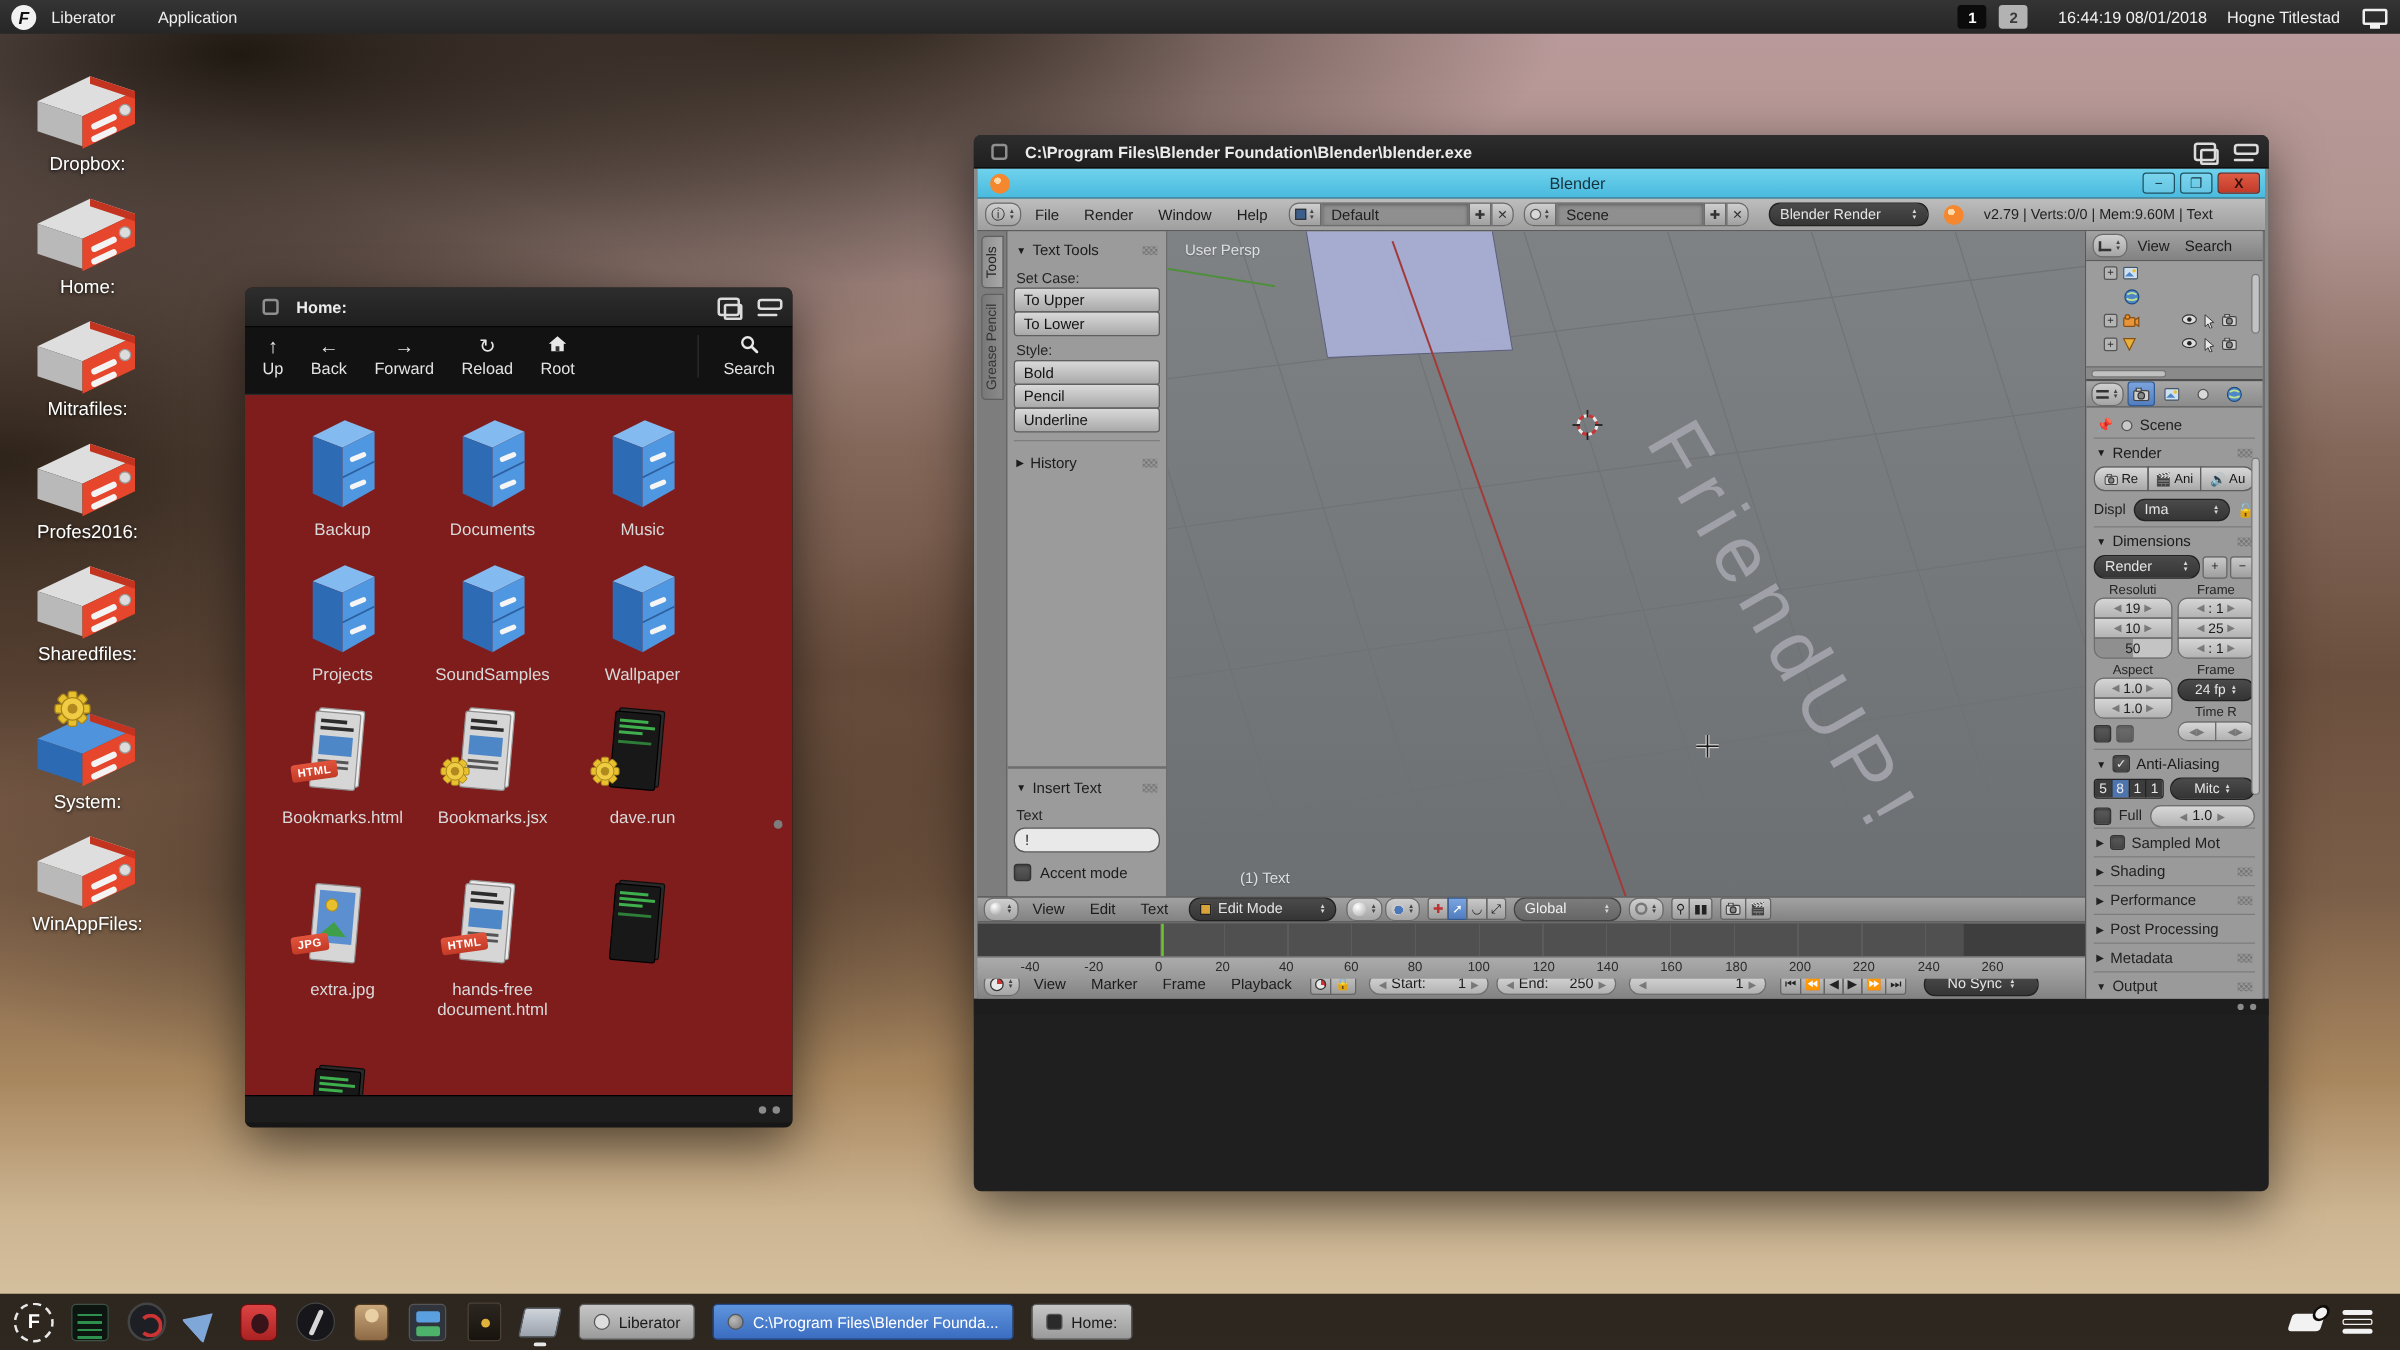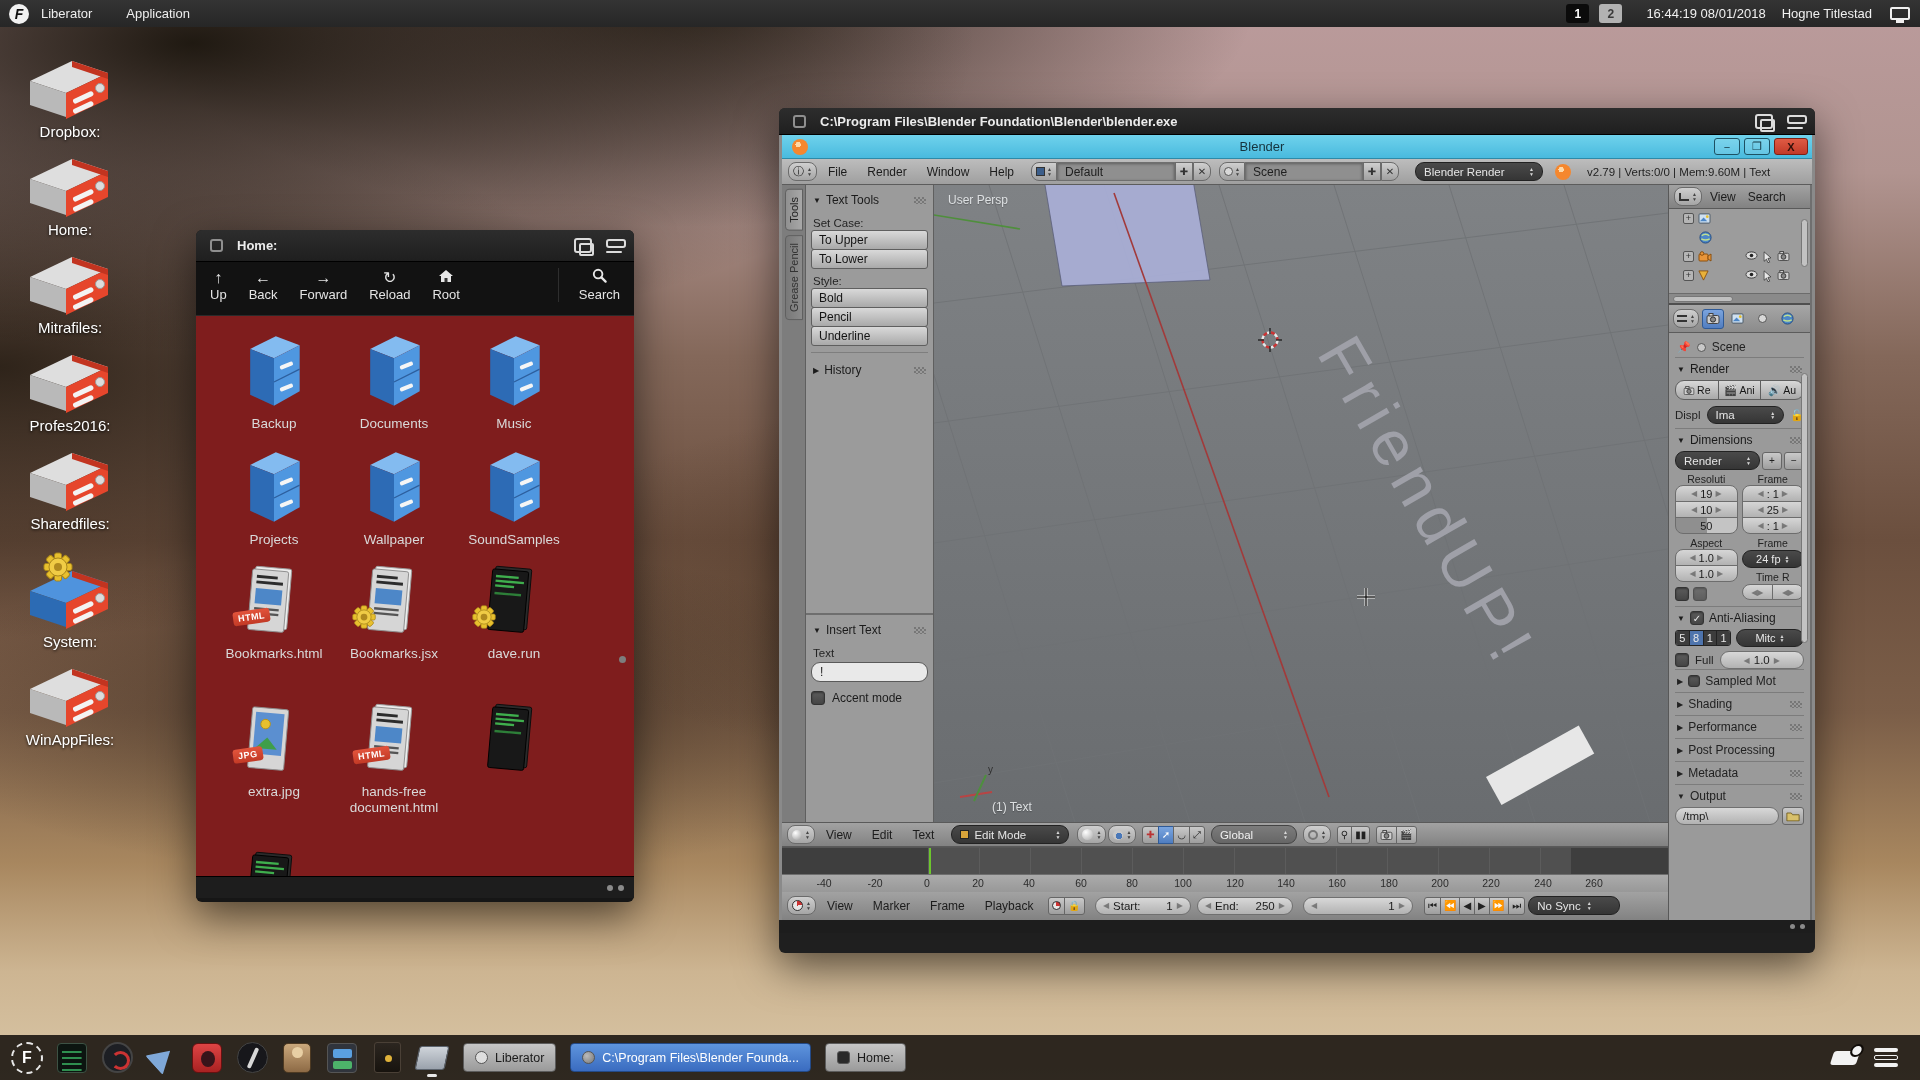--- a/index.html
+++ b/index.html
@@ -60,21 +60,21 @@
   .fm-label{color:#d9d9d9;font-size:13.5px;text-align:center;line-height:1.2;max-width:106px;overflow-wrap:anywhere;margin-top:4px}
   .fic{position:relative;width:66px;height:80px}
   .fbadge{position:absolute;left:-8px;bottom:18px;background:linear-gradient(#e3543c,#c23a26);color:#fff;font-size:9px;font-weight:bold;padding:2px 5px;border-radius:3px;transform:rotate(-8deg);letter-spacing:.5px}
   .fgear{position:absolute;left:-12px;bottom:10px;width:30px;height:30px}
   .fm-scrolldot{position:absolute;right:8px;top:340px;width:7px;height:7px;border-radius:50%;background:#7d7d7d}
   .fm-foot{height:22px;background:#1d1d1d;border-top:1px solid #000;display:flex;align-items:center;justify-content:flex-end;padding-right:10px;gap:5px}
   .gripdot{width:6px;height:6px;border-radius:50%;background:#8a8a8a}
 
   
   #blwin{left:779px;top:108px;width:1036px;height:845px;background:#1f1f1f}
-  #bl-body{height:785px;border-left:3px solid #8a8a8a;border-right:3px solid #8a8a8a;background:#6f6f6f;display:flex;flex-direction:column}
+  #bl-body{height:664px;border-left:3px solid #8a8a8a;border-right:3px solid #8a8a8a;background:#6f6f6f;display:flex;flex-direction:column}
   #bl-foot{height:13px;background:#1d1d1d;display:flex;align-items:center;justify-content:flex-end;gap:5px;padding-right:10px}
   #bl-foot .gripdot{width:5px;height:5px}
 
   
   .bl-blue{height:24px;background:linear-gradient(#6fd2ec,#49bade);display:flex;align-items:center;padding:0 4px;border-bottom:1px solid #2d8aa8}
   .bl-logo{width:16px;height:16px;border-radius:50%;background:radial-gradient(circle at 38% 35%,#ffd9a8 0 18%,#f5872e 19% 72%,#d96a14 100%);position:relative;margin:0 6px}
   .bl-blue .t{flex:1;text-align:center;color:#15333d;font-size:13px}
   .bl-wbtn{width:26px;height:17px;border:1px solid #1d5163;border-radius:3px;display:flex;align-items:center;justify-content:center;font-size:11px;color:#143642;margin-left:4px;background:rgba(255,255,255,.12)}
   .bl-close{background:linear-gradient(#df5b44,#c23a28);border-color:#7e2014;color:#30100a;font-weight:bold;width:34px}
 
@@ -463,27 +463,27 @@
         <div class="fm-item">
           <div class="fic"><svg width="66" height="78" viewBox="0 0 72 84">
                 <use href="#sym-cabinet"></use>
               </svg></div>
           <div class="fm-label">Projects</div>
         </div>
         <div class="fm-item">
           <div class="fic"><svg width="66" height="78" viewBox="0 0 72 84">
                 <use href="#sym-cabinet"></use>
               </svg></div>
-          <div class="fm-label">Wallpaper</div>
+          <div class="fm-label">SoundSamples</div>
         </div>
         <div class="fm-item">
           <div class="fic"><svg width="66" height="78" viewBox="0 0 72 84">
                 <use href="#sym-cabinet"></use>
               </svg></div>
-          <div class="fm-label">SoundSamples</div>
+          <div class="fm-label">Wallpaper</div>
         </div>
         <div class="fm-item">
           <div class="fic">
             <svg width="62" height="76" viewBox="0 0 64 80">
                 <use href="#sym-page"></use>
               </svg>
             <span class="fbadge">HTML</span>
           </div>
           <div class="fm-label">Bookmarks.html</div>
         </div>
@@ -817,21 +817,21 @@
                 <span class="tinyarr">▶</span>
             </div>
             <div class="hgrp" style="margin-left:10px">
               <div class="hbtn">⏮</div>
               <div class="hbtn">⏪</div>
               <div class="hbtn">◀</div>
               <div class="hbtn">▶</div>
               <div class="hbtn">⏩</div>
               <div class="hbtn">⏭</div>
             </div>
-            <div class="ddark" style="width:92px;justify-content:flex-start;margin-left:1px">
+            <div class="ddark" style="width:92px;justify-content:center;margin-left:12px">
               <span>No Sync</span>
               <span class="ulight">▲<span>▼</span></span>
             </div>
           </div>
         </div>
 
         <div id="bl-right">
 
           <div id="outliner">
             <div class="bl-hdr" style="height:24px;border-top:0">

